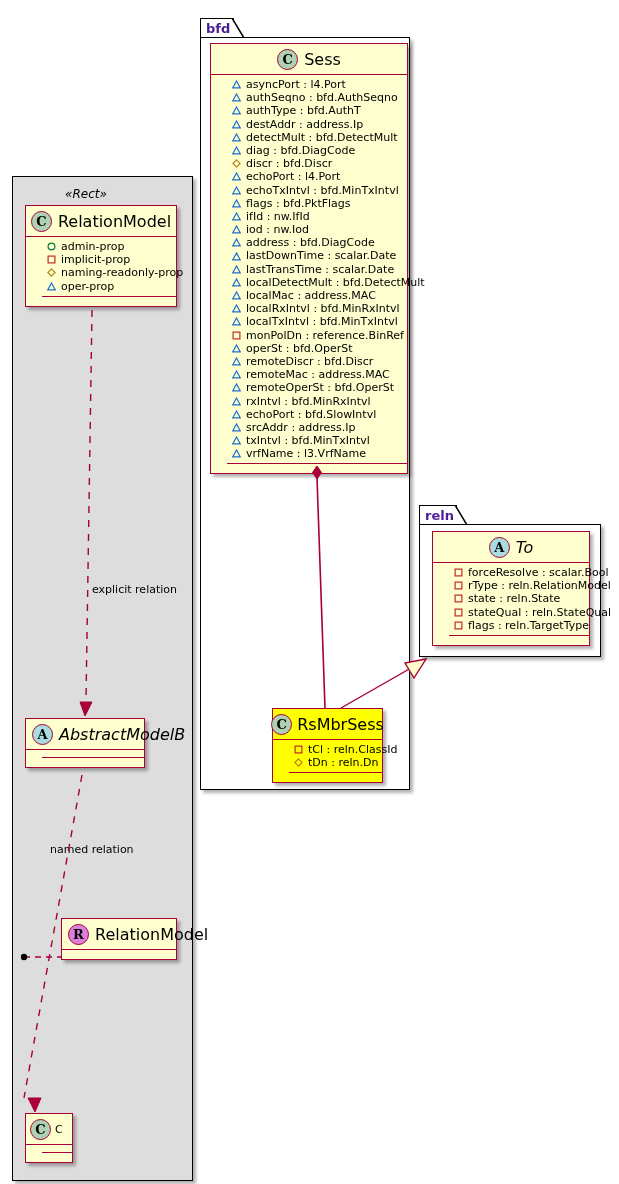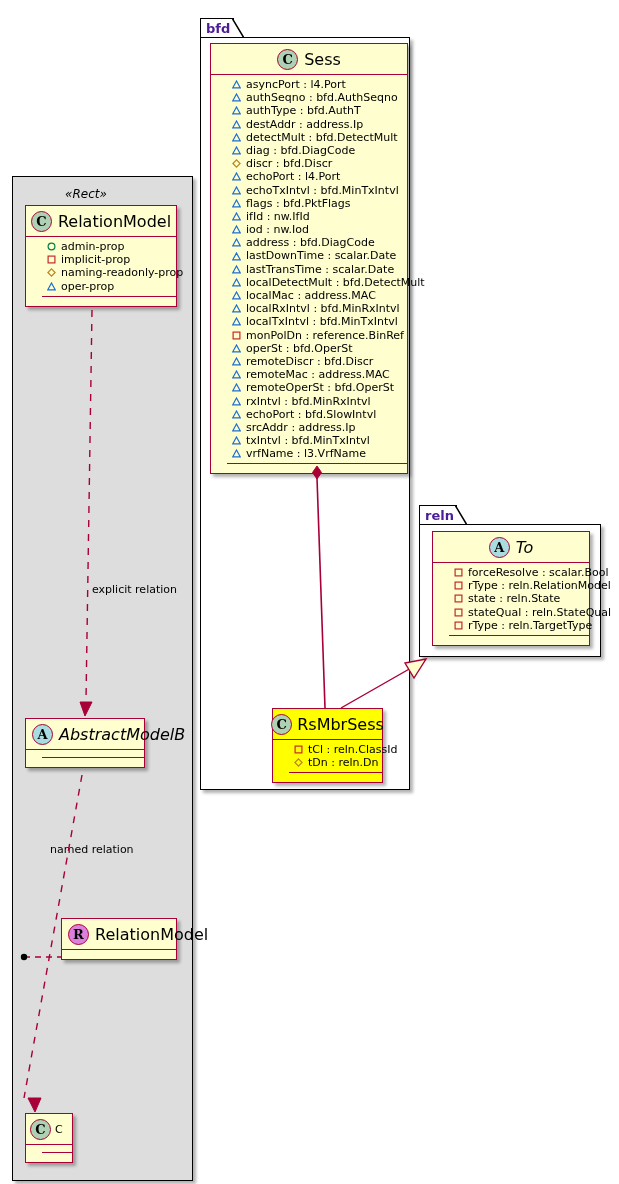--- a/index.html
+++ b/index.html
@@ -545,21 +545,21 @@
             </svg>
           </span>
           <span>stateQual : reln.StateQual</span>
         </div>
         <div class="attr">
           <span class="mark">
             <svg width="9" height="9" viewBox="0 0 9 9">
               <rect x="1.1" y="1.1" width="6.8" height="6.8" fill="none" stroke="#C42B2B" stroke-width="1.2"></rect>
             </svg>
           </span>
-          <span>rType : reln.TargetType</span>
+          <span>flags : reln.TargetType</span>
         </div>
       </div>
     <div class="cls-footer"></div>
   </div>
 
   <svg class="overlay">
 
     <g>
       <line x1="317" y1="478" x2="325" y2="708" stroke="#A80036" stroke-width="1.6"></line>
       <path d="M317,466 L321.5,472.5 L317,479 L312.5,472.5 Z" fill="#A80036" stroke="#A80036" stroke-width="1"></path>

